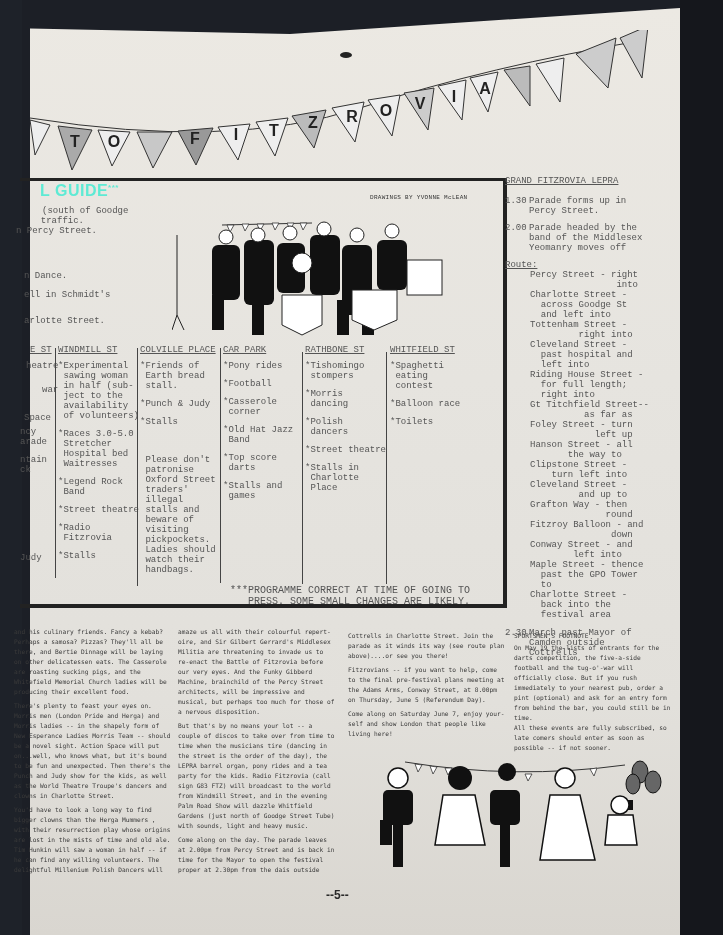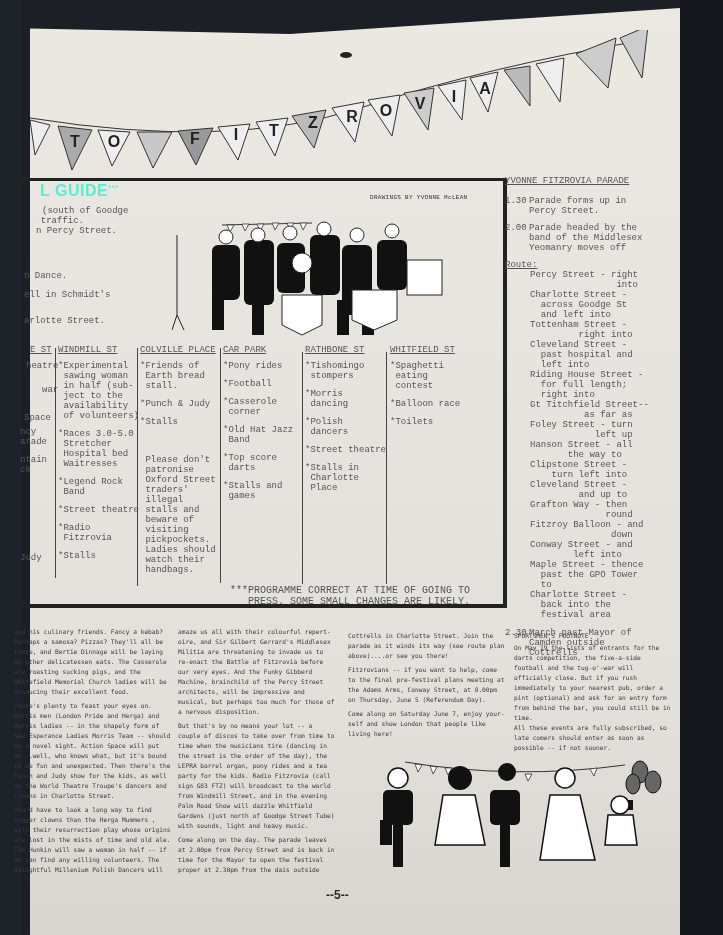--- a/index.html
+++ b/index.html
@@ -95,21 +95,21 @@
   </g>
 </svg>
 <div class="ink-blot"></div>
 
 <div class="guide-box"></div>
 <div class="guide-title"><span>L GUIDE</span><sup>***</sup></div>
 <div class="credit">DRAWINGS BY YVONNE McLEAN</div>
 
 <div class="cut-text" style="left:30px;top:206px;padding-left:12px;">(south of Goodge</div>
 <div class="cut-text" style="left:30px;top:216px;">  traffic.</div>
-<div class="cut-text" style="left:36px;top:226px;text-align:center;">n Percy Street.</div>
+<div class="cut-text" style="left:16px;top:226px;text-align:center;">n Percy Street.</div>
 <div class="cut-text" style="left:24px;top:271px;">n Dance.</div>
 <div class="cut-text" style="left:24px;top:290px;">ell in Schmidt's</div>
 <div class="cut-text" style="left:24px;top:316px;">arlotte Street.</div>
 
 <svg class="band-art" viewBox="0 0 305 135">
   <path d="M50 20 L140 18" stroke="#333" fill="none"></path>
   <g fill="#fff" stroke="#333" stroke-width="0.8">
     <polygon points="55,20 62,20 58,27"></polygon>
       <polygon points="70,19 77,19 73,26"></polygon>
       <polygon points="85,19 92,19 88,26"></polygon>
@@ -238,21 +238,21 @@
  eating
  contest</div>
   <div class="col-item">*Balloon race</div>
   <div class="col-item">*Toilets</div>
 </div>
 
 <div class="footnote">***PROGRAMME CORRECT AT TIME OF GOING TO
    PRESS. SOME SMALL CHANGES ARE LIKELY.</div>
 
 <div class="parade">
-  <div class="parade-title">YVONNE FITZROVIA PARADE</div>
+  <div class="parade-title">GRAND FITZROVIA LEPRA</div>
   <div class="p-row">
     <span class="p-time">1.30</span>
     <span class="p-text">Parade forms up in
 Percy Street.</span>
   </div>
   <div class="p-row">
     <span class="p-time">2.00</span>
     <span class="p-text">Parade headed by the
 band of the Middlesex
 Yeomanry moves off</span>

